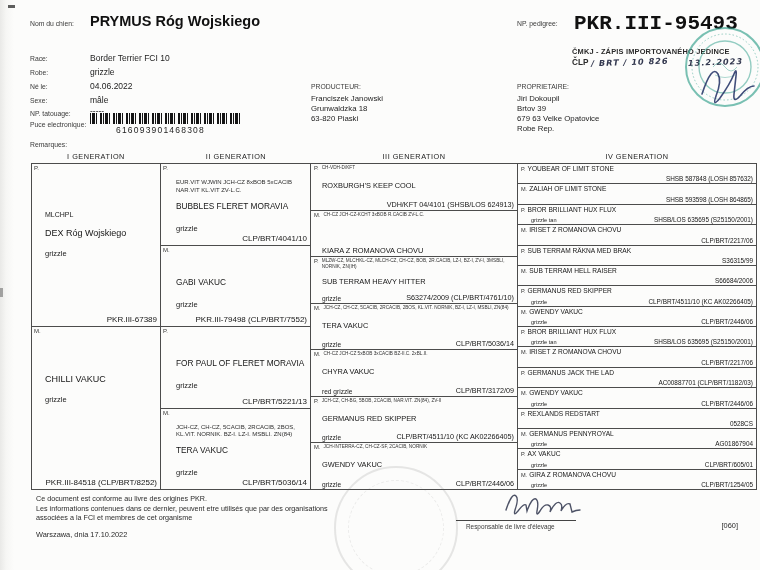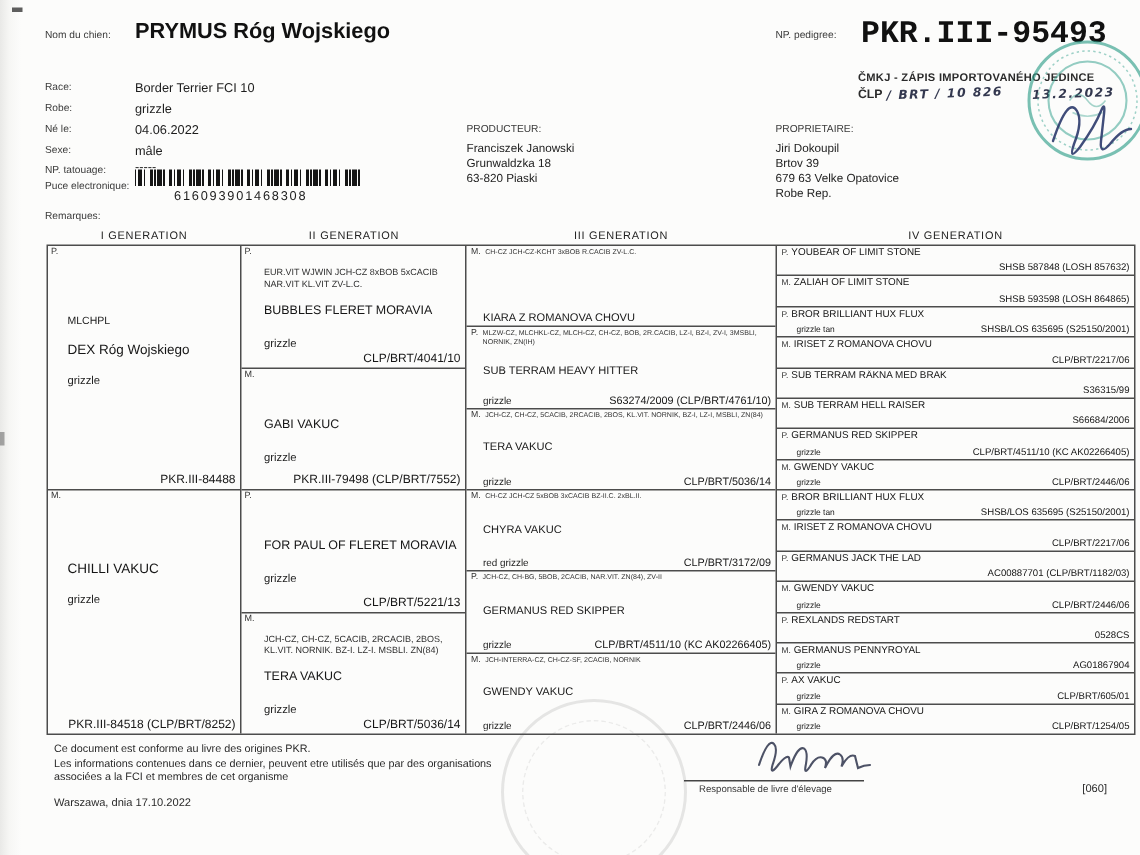--- a/index.html
+++ b/index.html
@@ -146,21 +146,21 @@
 <div class="ptable">
 
   <div class="col col1">
     <div class="cell">
       <span class="sx">P.</span>
       <div class="main1">
         <div class="t1">MLCHPL</div>
         <div class="nm1">DEX Róg Wojskiego</div>
         <div class="clr">grizzle</div>
       </div>
-      <div class="regbr">PKR.III-84488</div>
+      <div class="regbr">PKR.III-67389</div>
     </div>
     <div class="cell">
       <span class="sx">M.</span>
       <div class="main1">
         <div class="t1"></div>
         <div class="nm1">CHILLI VAKUC</div>
         <div class="clr">grizzle</div>
       </div>
       <div class="regbr">PKR.III-84518 (CLP/BRT/8252)</div>
     </div>
@@ -199,20 +199,31 @@
       <div class="main2">
         <div class="t2">JCH-CZ, CH-CZ, 5CACIB, 2RCACIB, 2BOS, KL.VIT. NORNIK. BZ-I. LZ-I. MSBLI. ZN(84)</div>
         <div class="nm2">TERA VAKUC</div>
         <div class="clr">grizzle</div>
       </div>
       <div class="regbr">CLP/BRT/5036/14</div>
     </div>
   </div>
 
   <div class="col col3">
+    <div class="cell c3">
+      <div class="r3a">
+          <span class="sx3">P.</span>
+          <span class="tt3">CH-VDH-D/KFT</span>
+        </div>
+      <div class="nm3">ROXBURGH'S KEEP COOL</div>
+      <div class="b3">
+          <span class="clr3"></span>
+          <span class="reg3">VDH/KFT 04/4101 (SHSB/LOS 624913)</span>
+        </div>
+    </div>
     <div class="cell c3">
       <div class="r3a">
           <span class="sx3">M.</span>
           <span class="tt3">CH-CZ JCH-CZ-KCHT 3xBOB R.CACIB ZV-L.C.</span>
         </div>
       <div class="nm3">KIARA Z ROMANOVA CHOVU</div>
     </div>
     <div class="cell c3">
       <div class="r3a">
           <span class="sx3">P.</span>

